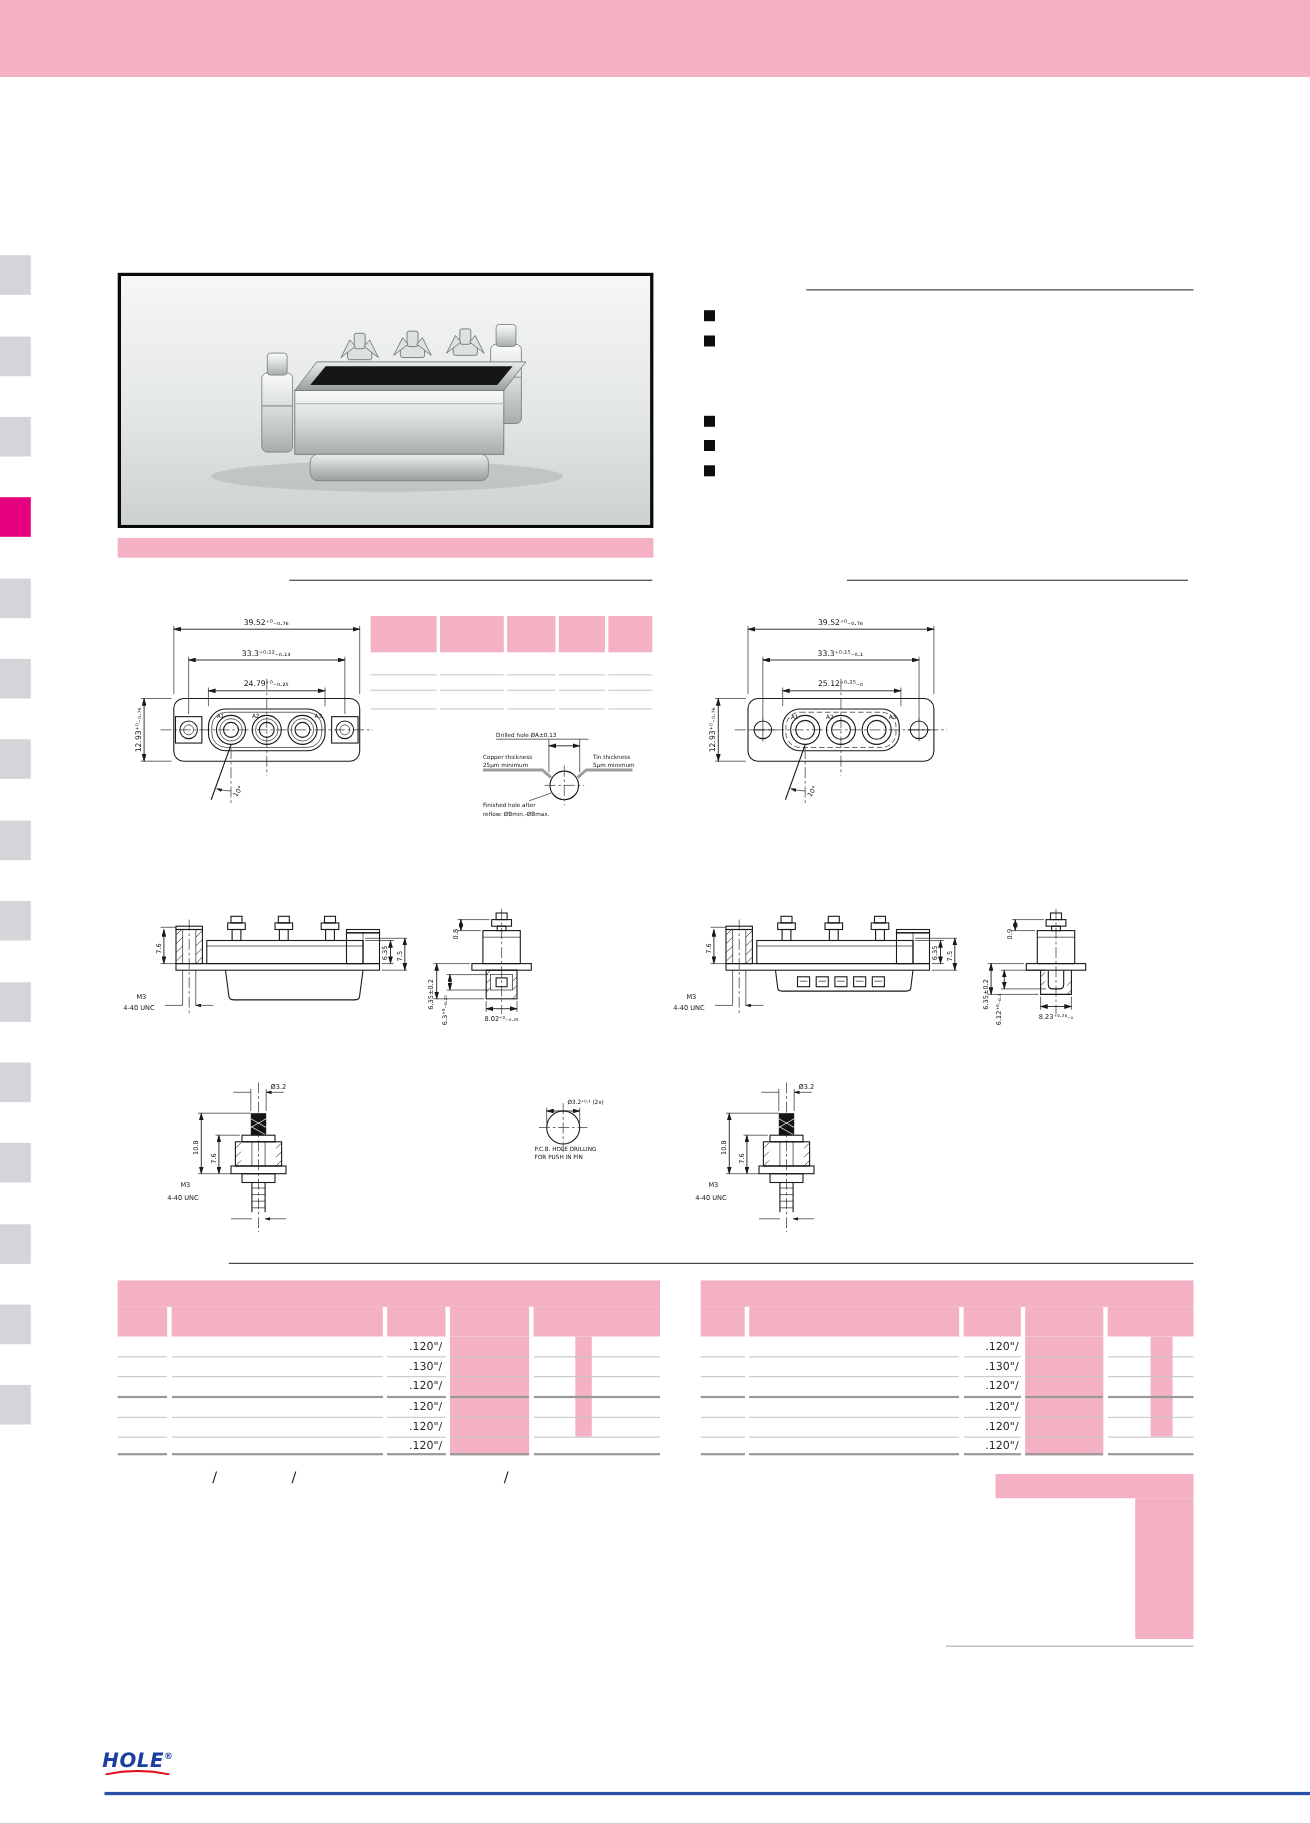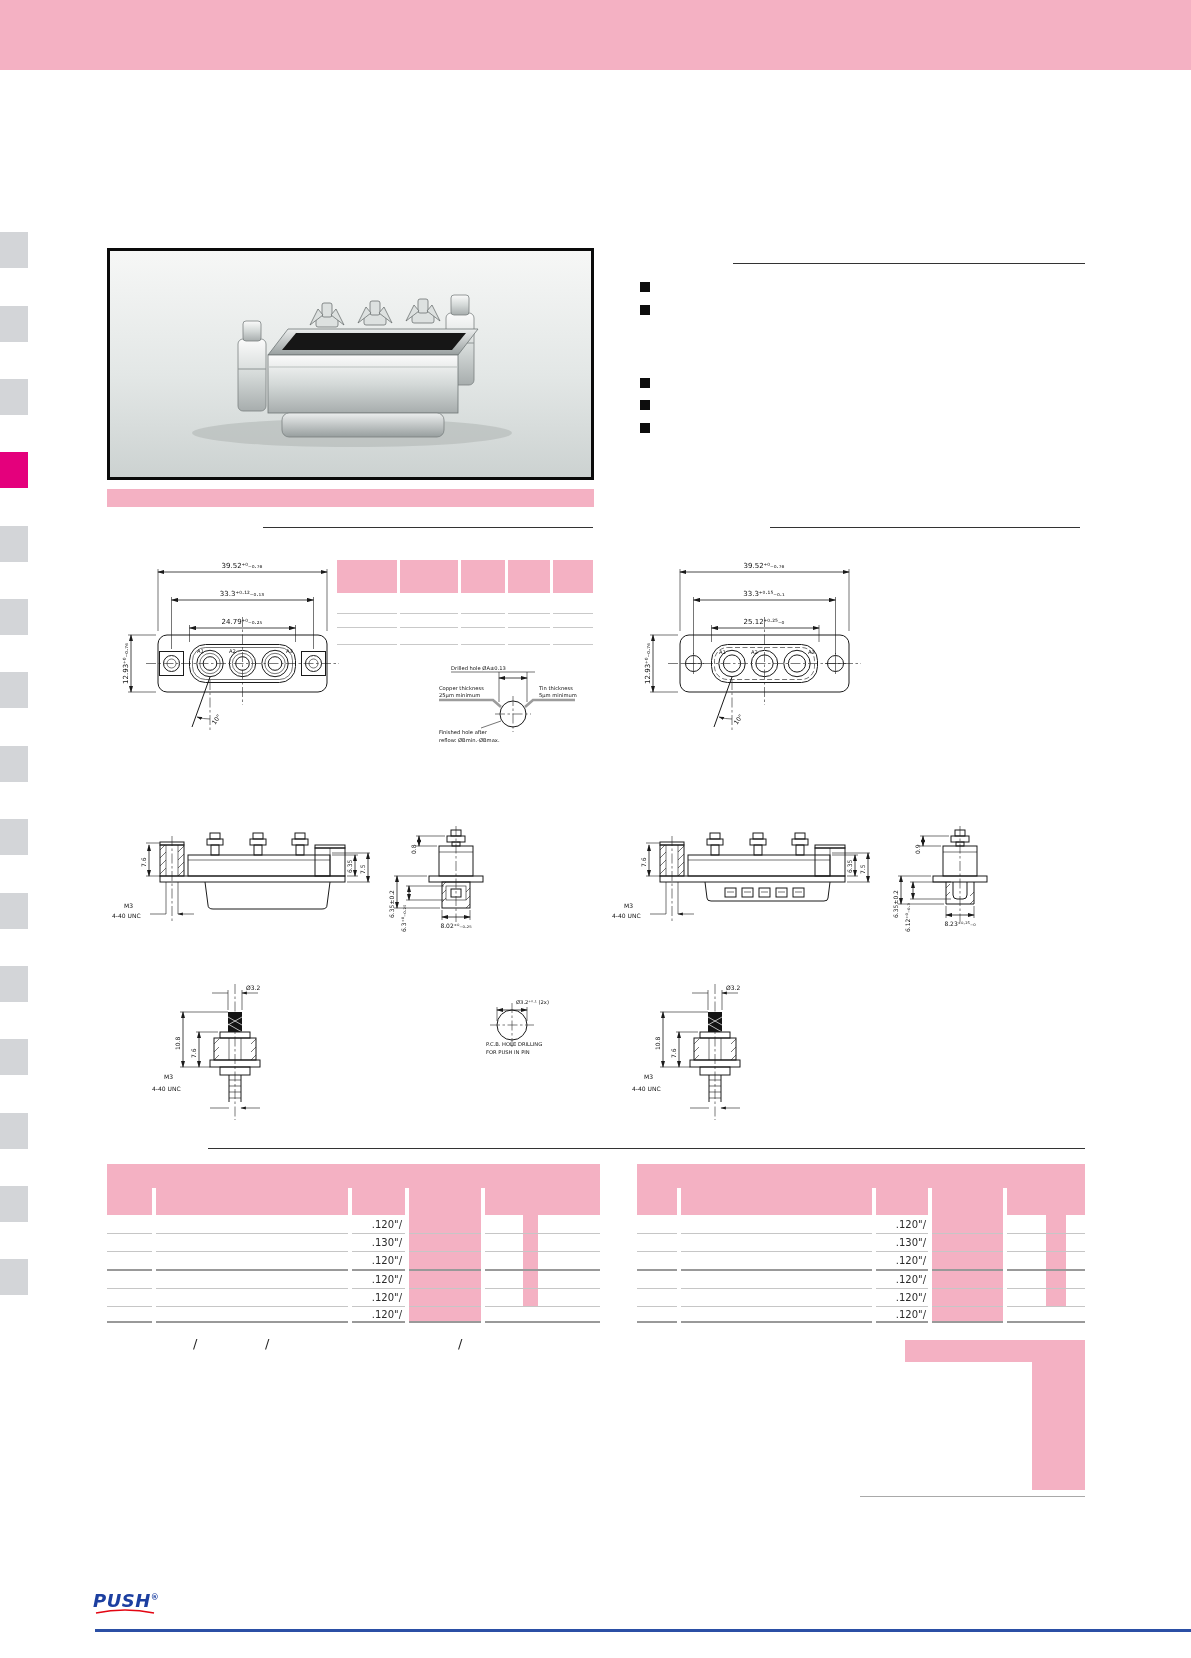--- a/index.html
+++ b/index.html
@@ -515,20 +515,20 @@
 
   <div class="slash" style="left:193px;top:1336px;">/</div>
   <div class="slash" style="left:265px;top:1336px;">/</div>
   <div class="slash" style="left:458px;top:1336px;">/</div>
 
   <div class="abs pinkbg" style="left:905px;top:1340px;width:180px;height:22px;"></div>
   <div class="abs pinkbg" style="left:1032px;top:1362px;width:53px;height:128px;"></div>
   <div class="rule" style="left:860px;top:1496px;width:225px;background:#a9a9a9;"></div>
 
   <div class="logo">
-    <span>PUSH</span><sup>®</sup>
+    <span>HOLE</span><sup>®</sup>
     <svg width="60" height="5" viewBox="0 0 60 5" style="position:absolute;left:2px;top:19px;">
       <path d="M1,4 Q30,-2 59,4" stroke="#E30613" stroke-width="1.6" fill="none"></path>
     </svg>
   </div>
   <div class="abs" style="left:95px;top:1629px;width:1096px;height:3px;background:var(--lineblue,#2B4FA5);"></div>
 
 </div>
 
 </body></html>

